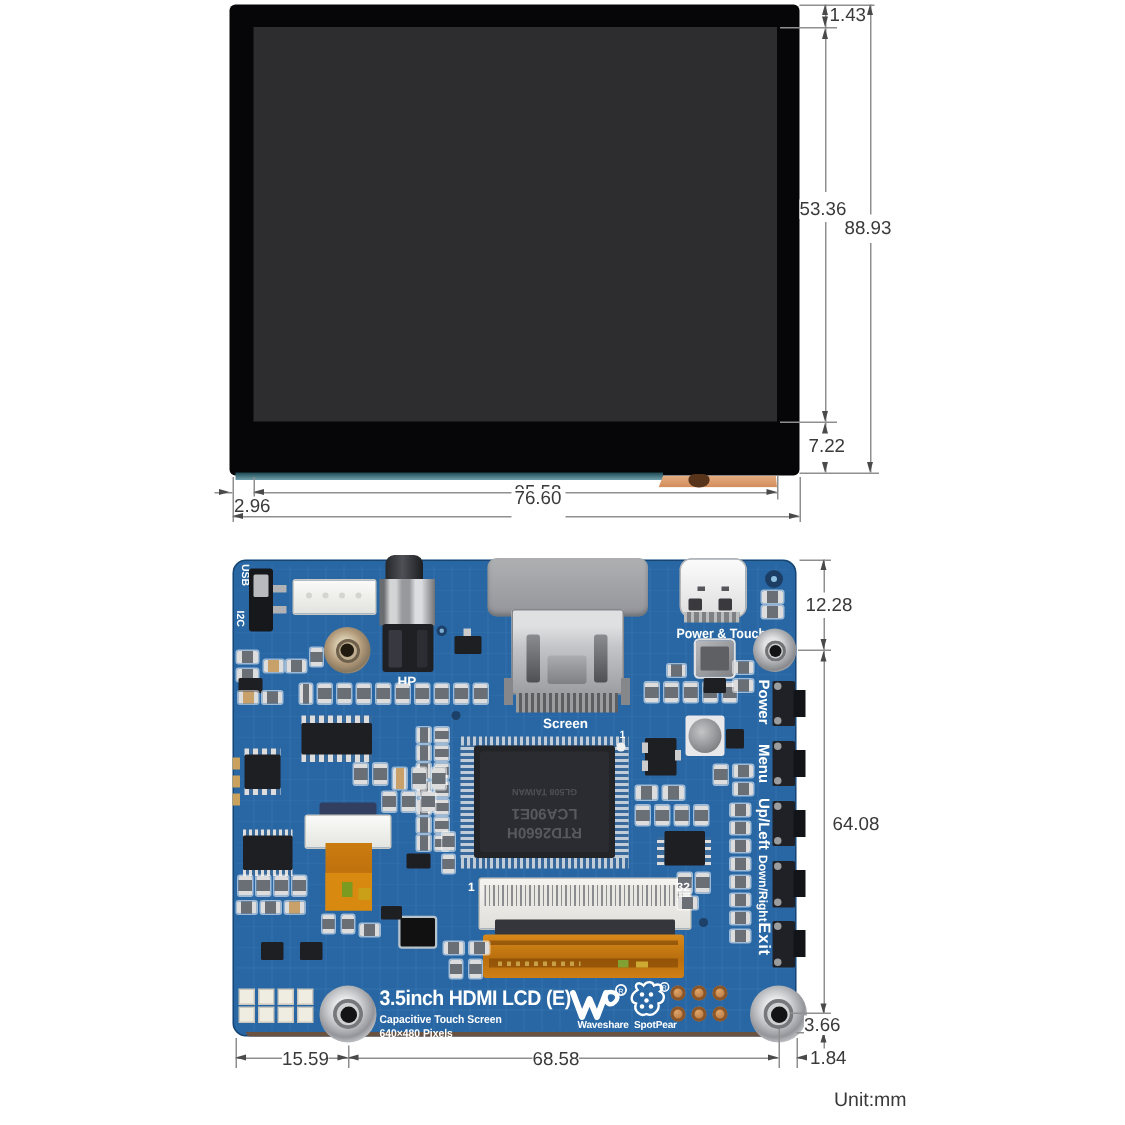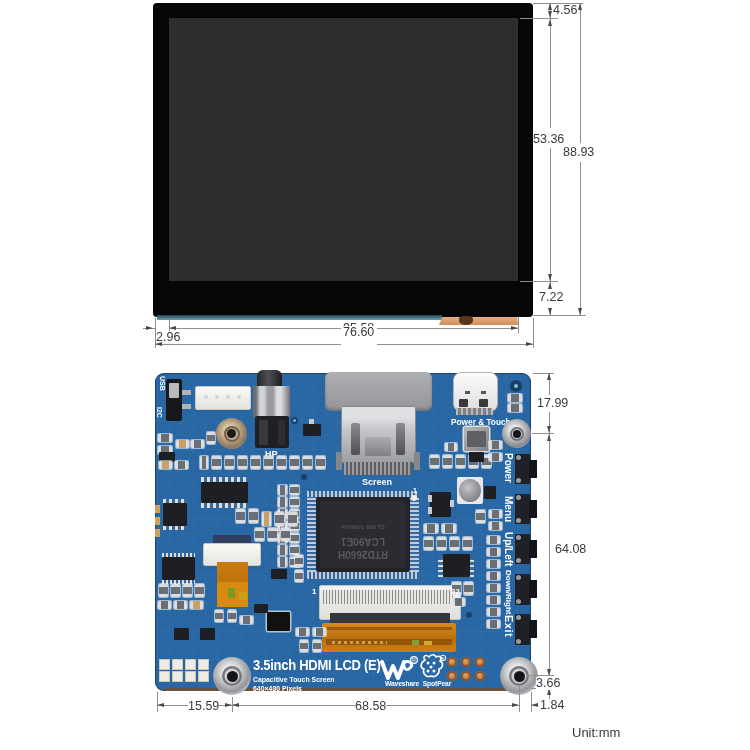--- a/index.html
+++ b/index.html
@@ -28,21 +28,21 @@
 <div class="a" style="left:459px;top:316px;width:14px;height:9px;background:#58351a;border-radius:35% 35% 50% 50%"></div>
 
 <div class="ln" style="left:533px;top:3px;width:50px;height:1px"></div>
 <div class="ln" style="left:520px;top:18px;width:38px;height:1px"></div>
 <div class="ln" style="left:520px;top:281px;width:38px;height:1px"></div>
 <div class="ln" style="left:533px;top:315px;width:53px;height:1px"></div>
 
 <div class="ln" style="left:550px;top:3px;width:1px;height:15px"></div>
 <div class="ar au" style="left:548px;top:3px"></div>
 <div class="ar ad" style="left:548px;top:11px"></div>
-<div class="dt" style="left:553px;top:4px">4.56</div>
+<div class="dt" style="left:553px;top:4px">1.43</div>
 
 <div class="ln" style="left:550px;top:18px;width:1px;height:110px"></div>
 <div class="ln" style="left:550px;top:148px;width:1px;height:133px"></div>
 <div class="ar au" style="left:548px;top:19px"></div>
 <div class="ar ad" style="left:548px;top:274px"></div>
 <div class="dt" style="left:533px;top:133px">53.36</div>
 
 <div class="ln" style="left:580px;top:3px;width:1px;height:140px"></div>
 <div class="ln" style="left:580px;top:162px;width:1px;height:153px"></div>
 <div class="ar au" style="left:578px;top:3px"></div>
@@ -375,21 +375,21 @@
  <text x="26" y="7" fill="#fff" font-size="4.4" text-anchor="middle" font-family="Liberation Sans">R</text>
 </svg>
 <div class="wt" style="left:385px;top:680px;font-size:6.7px;letter-spacing:-.1px">Waveshare&nbsp;&nbsp;SpotPear</div>
 
 <div class="ln" style="left:533px;top:373px;width:21px;height:1px"></div>
 <div class="ln" style="left:532px;top:433px;width:22px;height:1px"></div>
 <div class="ln" style="left:549px;top:373px;width:1px;height:22px"></div>
 <div class="ln" style="left:549px;top:412px;width:1px;height:22px"></div>
 <div class="ar au" style="left:547px;top:373px"></div>
 <div class="ar ad" style="left:547px;top:426px"></div>
-<div class="dt" style="left:537px;top:397px">17.99</div>
+<div class="dt" style="left:537px;top:397px">12.28</div>
 
 <div class="ln" style="left:549px;top:433px;width:1px;height:243px"></div>
 <div class="ar au" style="left:547px;top:434px"></div>
 <div class="ar ad" style="left:547px;top:669px"></div>
 <div class="dt" style="left:555px;top:543px;background:transparent">64.08</div>
 
 <div class="ln" style="left:527px;top:675px;width:27px;height:1px"></div>
 <div class="ln" style="left:531px;top:688px;width:23px;height:1px"></div>
 <div class="ln" style="left:549px;top:688px;width:1px;height:12px"></div>
 <div class="ar au" style="left:547px;top:688px"></div>
@@ -404,13 +404,13 @@
 <div class="ln" style="left:157px;top:692px;width:1px;height:20px"></div>
 <div class="ln" style="left:232px;top:697px;width:1px;height:15px"></div>
 <div class="ln" style="left:157px;top:705px;width:75px;height:1px"></div>
 <div class="ar al" style="left:157px;top:703px"></div>
 <div class="ar ag" style="left:225px;top:703px"></div>
 <div class="dt" style="left:188px;top:700px">15.59</div>
 <div class="ln" style="left:232px;top:705px;width:287px;height:1px"></div>
 <div class="ar al" style="left:232px;top:703px"></div>
 <div class="ar ag" style="left:512px;top:703px"></div>
 <div class="dt" style="left:355px;top:700px">68.58</div>
-<div class="dt" style="left:572px;top:726px;font-size:13px">Unit:mm</div>
+<div class="dt" style="left:556px;top:726px;font-size:13px">Unit:mm</div>
 
 </body></html>

